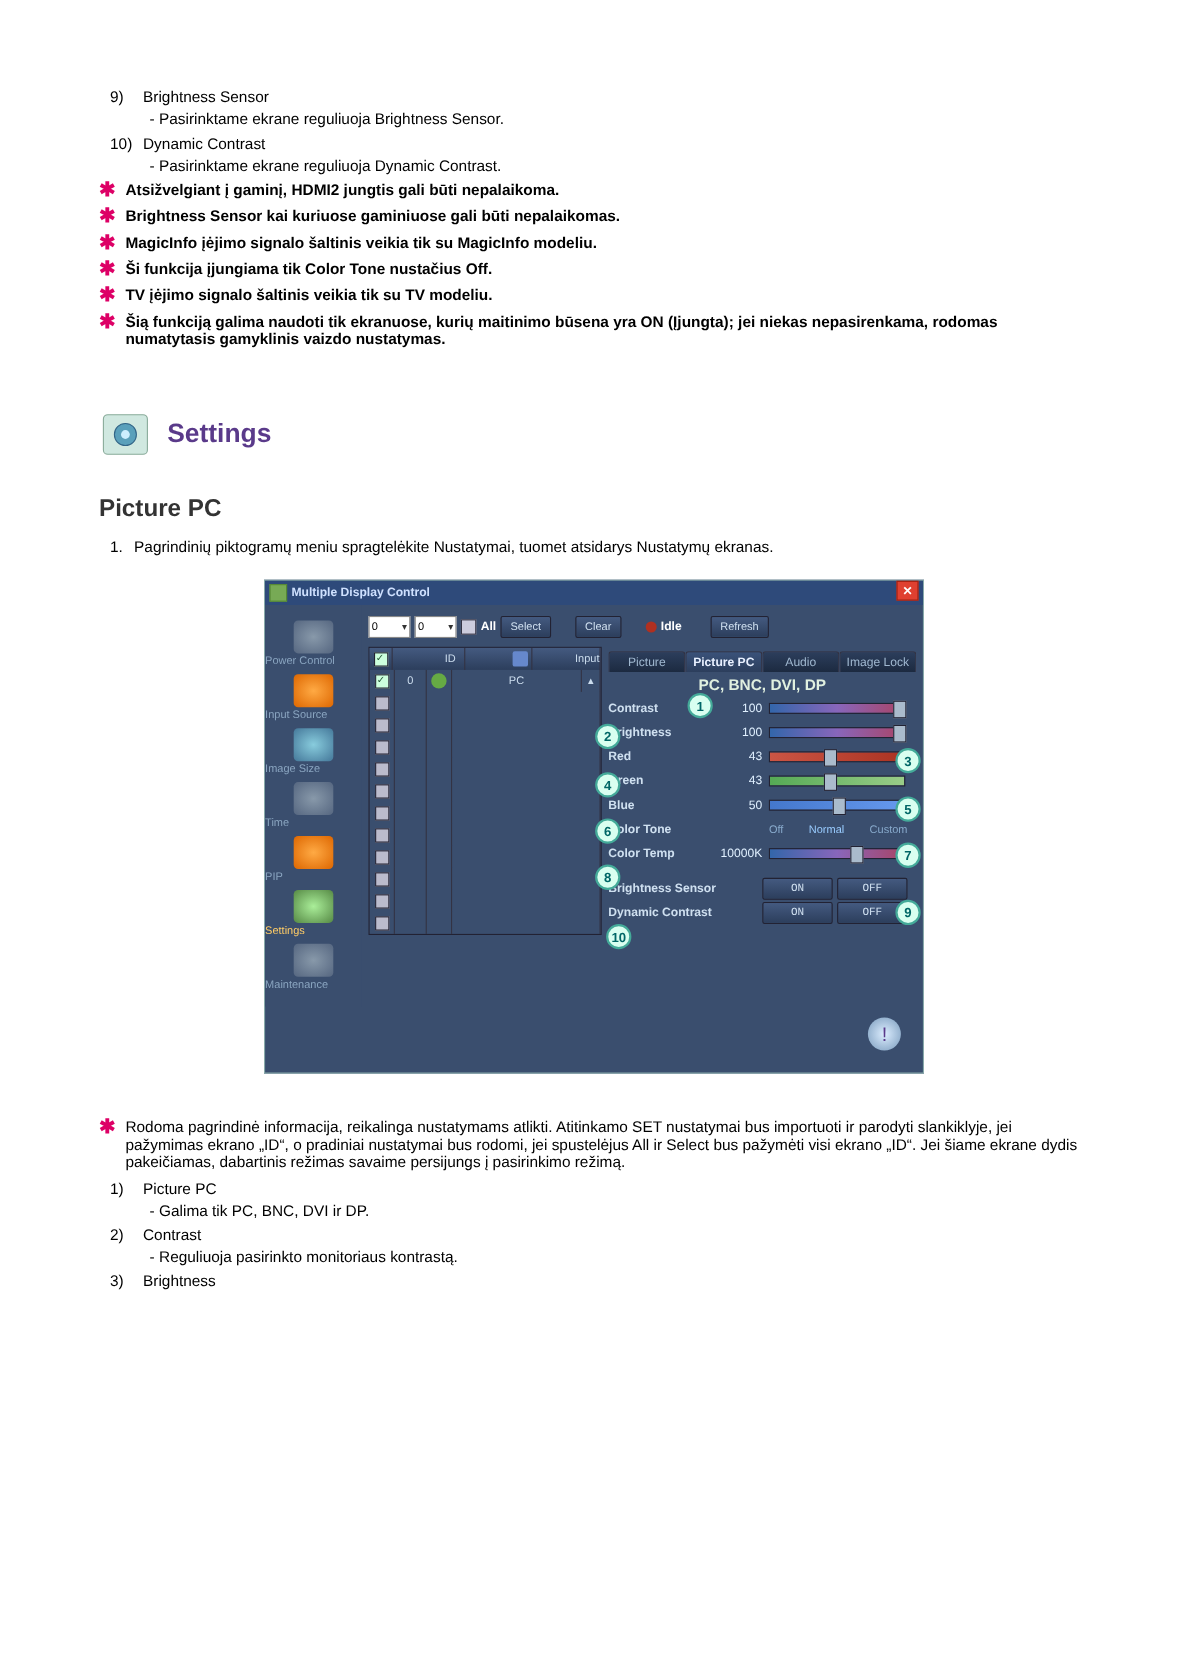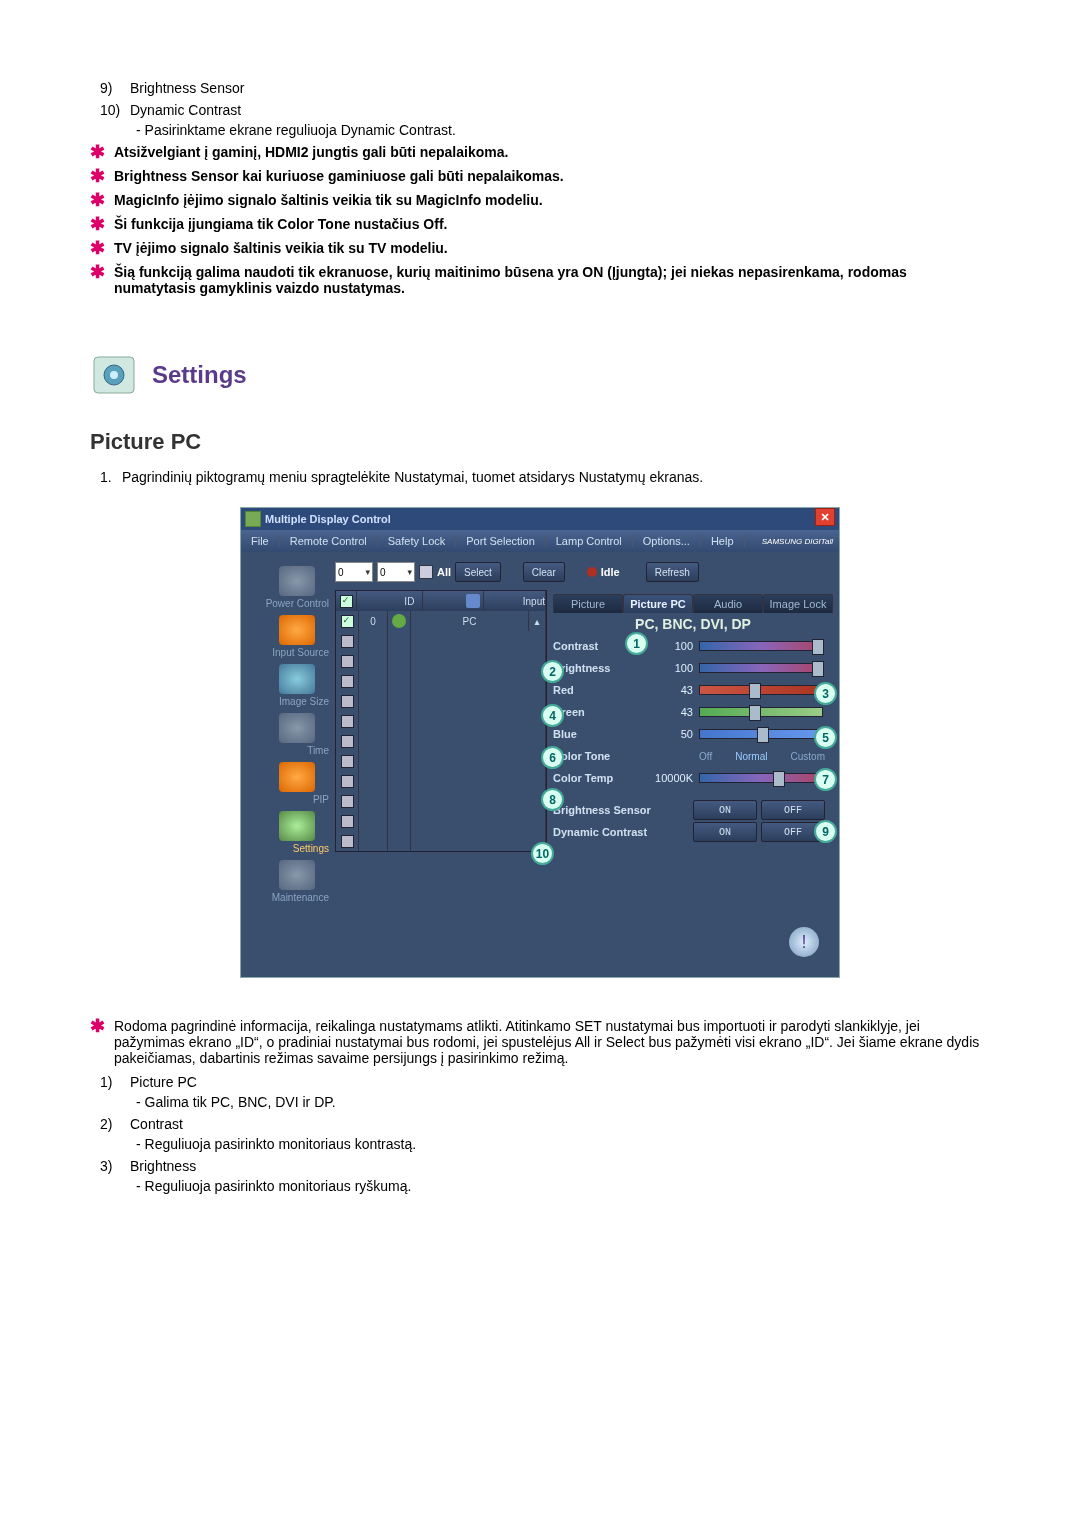--- a/index.html
+++ b/index.html
@@ -43,21 +43,21 @@
   .titlebar { background: #2e4a7a; height: 22px; display: flex; padding: 0 4px; justify-content: space-between; }
   .titlebar-left { display: flex; align-items: center; gap: 4px; font-weight: bold; color: #cfe1ff; }
   .title-icon { width: 14px; height: 14px; background: #77aa55; border: 1px solid #558833; }
   .close-x { width: 18px; height: 16px; background: #e04030; color: #fff; display: flex; align-items: center; justify-content: center; font-weight: bold; border: 1px solid #a02010; }
   .menubar { height: 22px; background: linear-gradient(#4a6490, #334a70); display: flex; align-items: center; font-size: 11px; color: #d0e0f0; justify-content: space-between; padding-right: 6px; }
   .menubar-items { display: flex; }
   .menubar span { padding: 0 10px; border-right: 1px solid #556; }
   .brand { font-style: italic; color: #fff; font-size: 8px; }
   .mainarea { display: flex; }
   .sidebar { width: 100px; padding: 14px 0 8px 0; background: #3a4e6e; }
-  .side-item { text-align: right; margin-bottom: 6px; color: #8aa5c0; font-size: 10px; padding-left: 24px; }
+  .side-item { text-align: left; margin-bottom: 6px; color: #8aa5c0; font-size: 10px; }
   .side-item.sel { color: #ffcc66; }
   .side-icon { width: 36px; height: 30px; margin: 0 auto 2px auto; background: radial-gradient(#8899aa, #556680); border-radius: 4px; }
   .side-icon.orange { background: radial-gradient(#ffaa44, #dd6600); }
   .side-icon.green { background: radial-gradient(#aaee99, #558844); }
   .side-icon.teal { background: radial-gradient(#88ccdd, #447799); }
   .workspace { flex: 1; padding: 10px 6px 6px 6px; position: relative; }
   .topcontrols { display: flex; align-items: center; gap: 4px; margin-bottom: 8px; }
   .spin { width: 34px; height: 18px; background: #fff; color: #000; border: 1px solid #888; font-size: 10px; padding-left: 2px; display: flex; align-items: center; position: relative; }
   .spin::after { content: "▾"; position: absolute; right: 2px; color: #333; font-size: 9px; }
   .cb { width: 12px; height: 12px; background: #ccd; border: 1px solid #334; }
@@ -110,20 +110,21 @@
   .lower-list { margin-top: 4px; }
 </style>
 </head>
 <body>
 
 <div class="numbered-list">
   <div class="numbered-item">
     <div class="num">9)</div>
     <div class="content">
       <div>Brightness Sensor</div>
+      <div class="sub">- Pasirinktame ekrane reguliuoja Brightness Sensor.</div>
     </div>
   </div>
   <div class="numbered-item">
     <div class="num">10)</div>
     <div class="content">
       <div>Dynamic Contrast</div>
       <div class="sub">- Pasirinktame ekrane reguliuoja Dynamic Contrast.</div>
     </div>
   </div>
 </div>
@@ -173,32 +174,20 @@
   <span>Pagrindinių piktogramų meniu spragtelėkite Nustatymai, tuomet atsidarys Nustatymų ekranas.</span>
 </div>
 
 <div class="screenshot">
   <div class="titlebar">
     <div class="titlebar-left">
       <div class="title-icon"></div>
       <span>Multiple Display Control</span>
     </div>
     <div class="close-x">✕</div>
-  </div>
-  <div class="menubar">
-    <div class="menubar-items">
-      <span>File</span>
-      <span>Remote Control</span>
-      <span>Safety Lock</span>
-      <span>Port Selection</span>
-      <span>Lamp Control</span>
-      <span>Options...</span>
-      <span>Help</span>
-    </div>
-    <div class="brand">SAMSUNG DIGITall</div>
   </div>
   <div class="mainarea">
     <div class="sidebar">
       <div class="side-item"><div class="side-icon"></div><span>Power Control</span></div>
       <div class="side-item"><div class="side-icon orange"></div><span>Input Source</span></div>
       <div class="side-item"><div class="side-icon teal"></div><span>Image Size</span></div>
       <div class="side-item"><div class="side-icon"></div><span>Time</span></div>
       <div class="side-item"><div class="side-icon orange"></div><span>PIP</span></div>
       <div class="side-item sel"><div class="side-icon green"></div><span>Settings</span></div>
       <div class="side-item"><div class="side-icon"></div><span>Maintenance</span></div>
@@ -414,21 +403,21 @@
 
       <div class="circ-callout" style="left:296px; top:80px;">1</div>
       <div class="circ-callout" style="left:212px; top:108px;">2</div>
       <div class="circ-callout" style="right:2px; top:130px;">3</div>
       <div class="circ-callout" style="left:212px; top:152px;">4</div>
       <div class="circ-callout" style="right:2px; top:174px;">5</div>
       <div class="circ-callout" style="left:212px; top:194px;">6</div>
       <div class="circ-callout" style="right:2px; top:216px;">7</div>
       <div class="circ-callout" style="left:212px; top:236px;">8</div>
       <div class="circ-callout" style="right:2px; top:268px;">9</div>
-      <div class="circ-callout" style="left:202px; top:290px;">10</div>
+      <div class="circ-callout" style="left:222px; top:290px;">10</div>
     </div>
   </div>
   <div class="footer-icon">
     <div class="excl">!</div>
   </div>
 </div>
 
 <div class="star-list lower-list">
   <div class="star-item">
       <div class="star">✱</div>
@@ -448,16 +437,15 @@
     <div class="num">2)</div>
     <div class="content">
         <div>Contrast</div>
         <div class="sub">- Reguliuoja pasirinkto monitoriaus kontrastą.</div>
       </div>
   </div>
   <div class="numbered-item">
     <div class="num">3)</div>
     <div class="content">
         <div>Brightness</div>
-        <div class="sub">- Reguliuoja pasirinkto monitoriaus ryškumą.</div>
       </div>
   </div>
 </div>
 
 </body></html>

